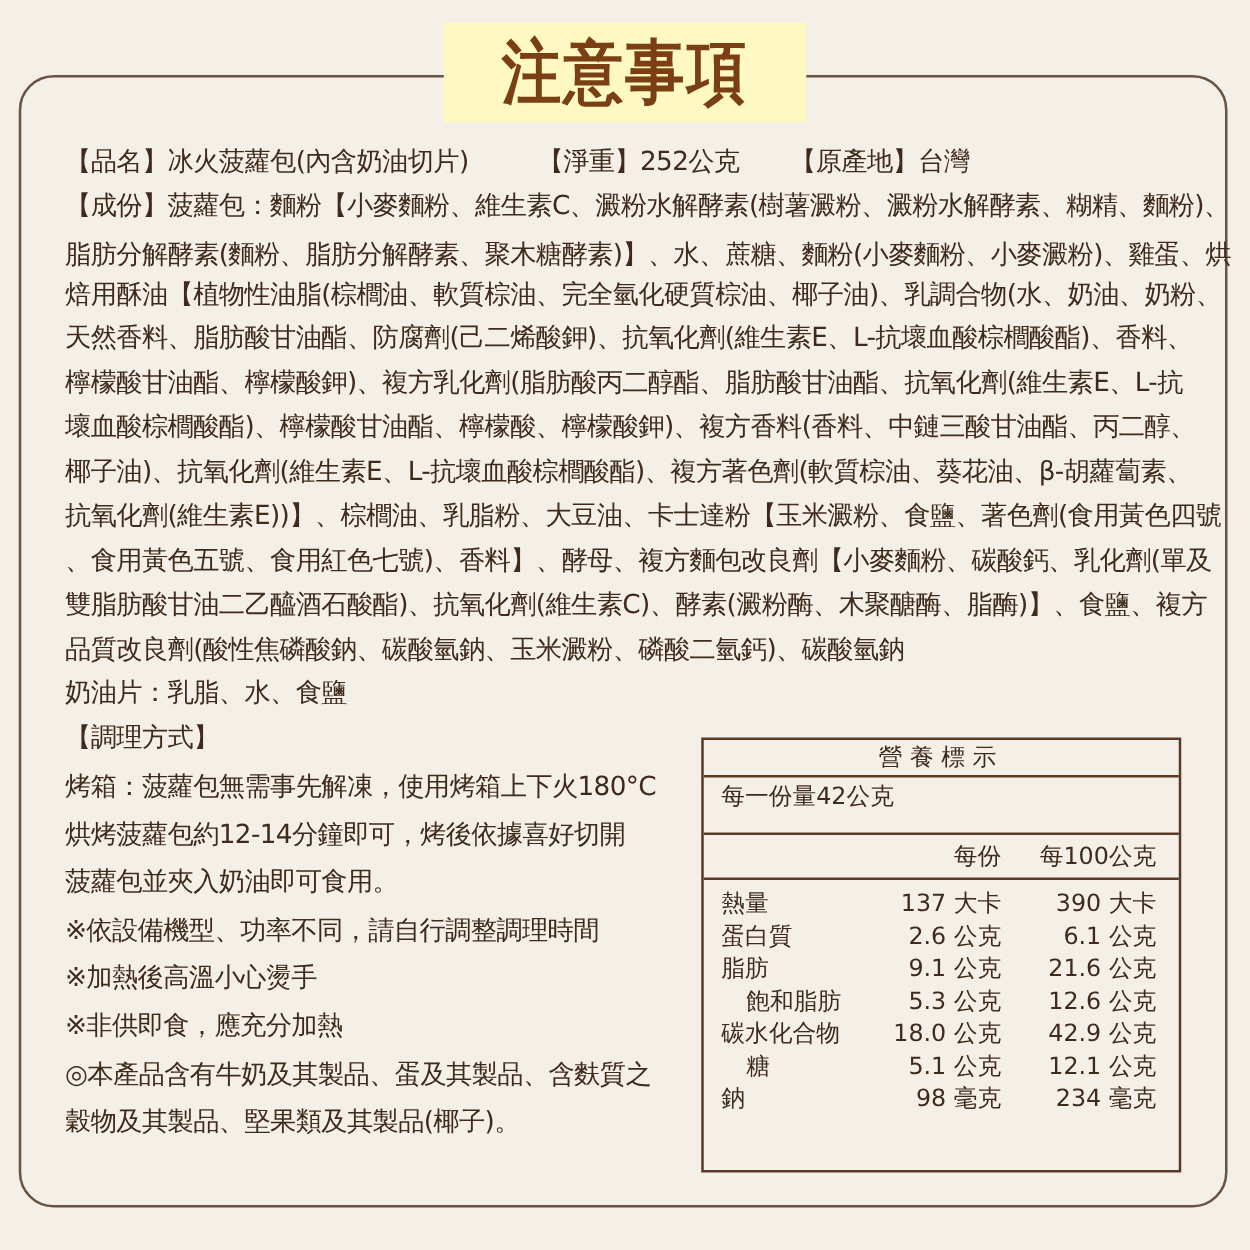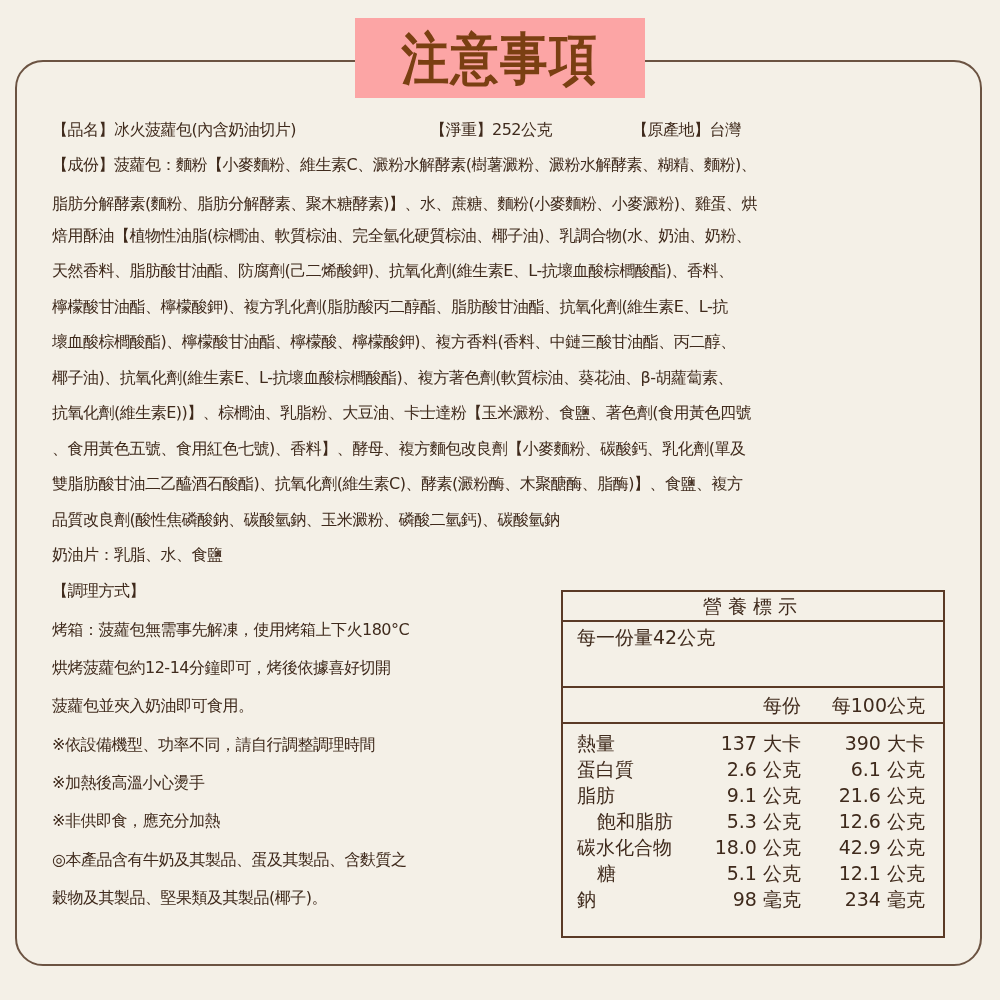--- a/index.html
+++ b/index.html
@@ -6,35 +6,35 @@
   body {
     width:1000px; height:1000px; background:#f4f0e7; position:relative; overflow:hidden;
     font-family: "DejaVu Sans", "Liberation Sans", sans-serif; color:#3f2a1c;
   }
   .frame {
     position:absolute; left:15px; top:60px; width:967px; height:906px;
     border:2px solid #6b5342; border-radius:28px; box-sizing:border-box;
   }
   .title-wrap {
     position:absolute; left:355px; top:18px; width:290px; height:80px;
-    background:#fca5a5; text-align:center;
+    background:#fef9c3; text-align:center;
   }
   .title {
     font-family: "DejaVu Serif", "Liberation Serif", serif; font-weight:bold;
     font-size:56px; color:#7a3f12; line-height:80px; letter-spacing:2px;
     transform:scaleX(0.85); display:inline-block;
   }
-  .line { position:absolute; left:52px; font-size:16px; line-height:35px; white-space:nowrap; letter-spacing:-0.5px; }
+  .line { position:absolute; left:52px; font-size:21px; line-height:35px; white-space:nowrap; letter-spacing:-0.5px; }
   .meta span { display:inline-block; }
   .nut {
     position:absolute; left:561px; top:590px; width:384px; height:348px;
     border:2px solid #5a3a26; box-sizing:border-box; font-size:19px;
   }
   .nut-head { text-align:center; height:28px; line-height:28px; border-bottom:2px solid #5a3a26; letter-spacing:6px; font-size:19px; }
-  .nut-serving { padding:2px 14px; line-height:26px; border-bottom:2px solid #5a3a26; height:66px; box-sizing:border-box; }
+  .nut-serving { padding:2px 14px; line-height:26px; border-bottom:2px solid #5a3a26; height:46px; box-sizing:border-box; }
   .nut-cols { height:34px; line-height:34px; border-bottom:2px solid #5a3a26; position:relative; }
   .nut-cols span { position:absolute; text-align:right; }
   .nut-row { position:relative; height:26px; line-height:26px; }
   .nut-row span { position:absolute; white-space:nowrap; }
   .c-name { left:14px; }
   .c-name.ind1 { left:34px; }
   .c-name.ind2 { left:34px; }
   .c-v1 { right:142px; text-align:right; }
   .c-v2 { right:18px; text-align:right; }
   .nut-rows { padding-top:6px; }

